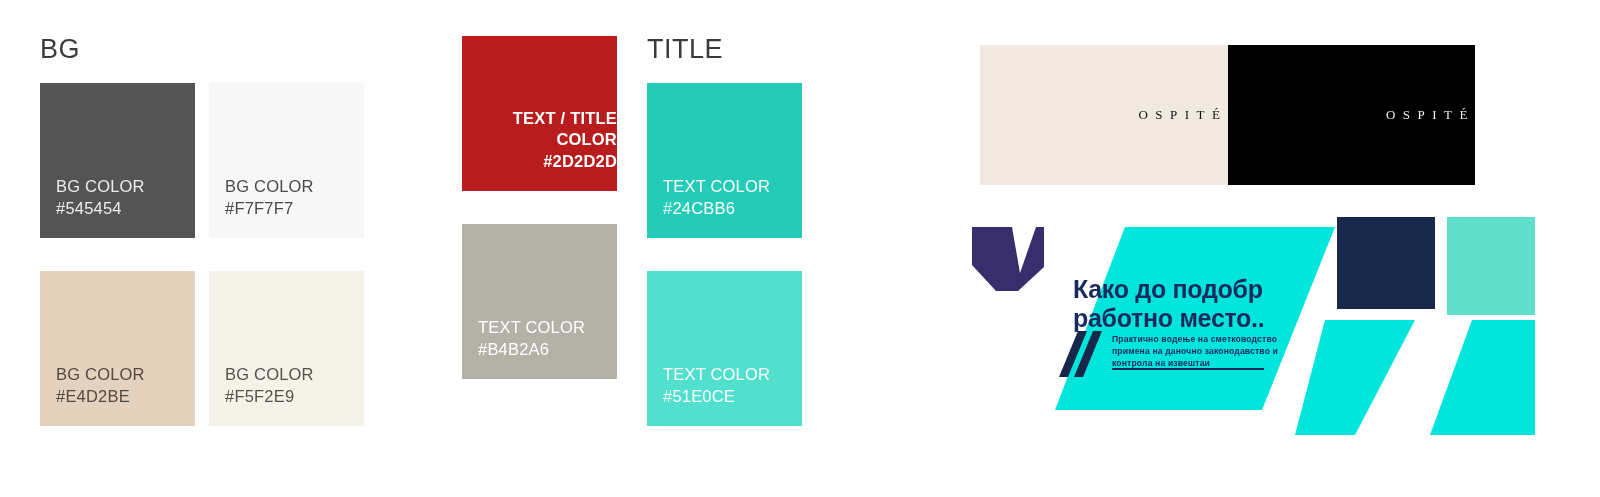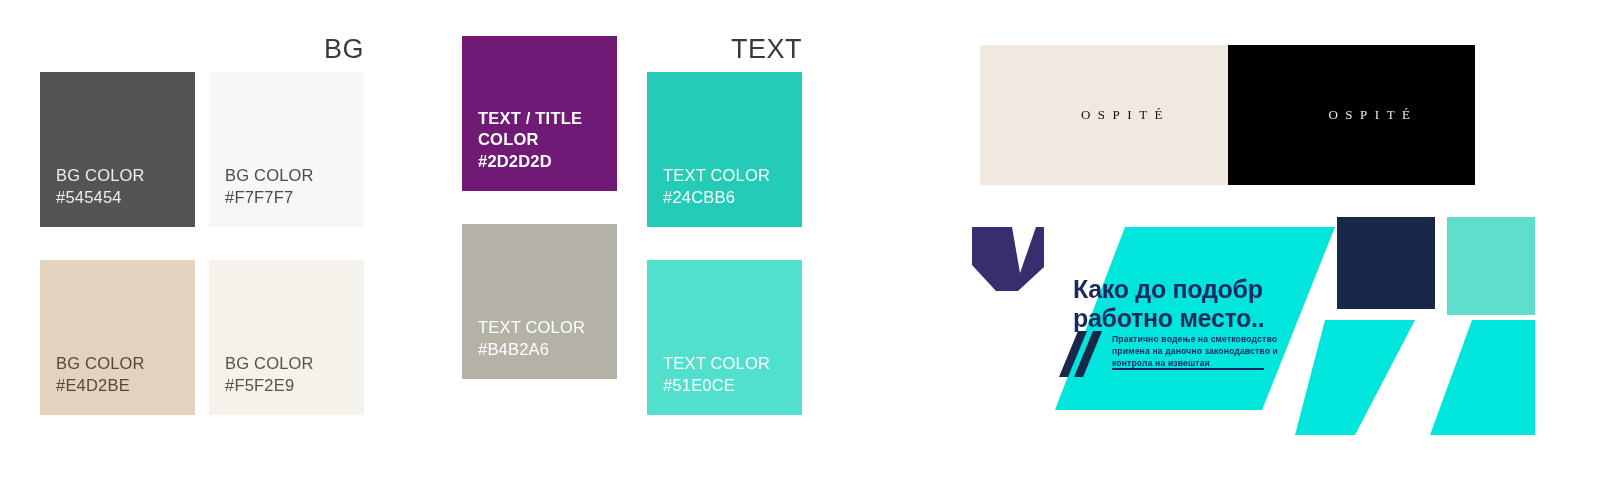--- a/index.html
+++ b/index.html
@@ -24,23 +24,22 @@
 
   .palette-column {
     position: absolute;
   }
   .column-heading {
     font-size: 27px;
     font-weight: 400;
     color: #3a3a3a;
     letter-spacing: 0.5px;
     line-height: 1;
-    margin: 0 0 9px 0;
+    margin: 0 0 20px 0;
     white-space: nowrap;
-    text-align: right;
   }
   .swatch-stack {
     display: flex;
     flex-direction: column;
     gap: 33px;
   }
   .swatch {
     width: 155px;
     height: 155px;
     box-sizing: border-box;
@@ -80,21 +79,21 @@
   #logo-pair {
     position: absolute;
     left: 20px; top: 45px;
     width: 495px; height: 140px;
     display: flex;
   }
   .logo-panel {
     flex: 1;
     display: flex;
     align-items: center;
-    justify-content: center;
+    justify-content: flex-end;
     padding-left: 36px;
   }
   .logo-wordmark {
     font-family: "Liberation Serif", serif;
     font-size: 13px;
     letter-spacing: 7.5px;
     text-indent: 7.5px;
     white-space: nowrap;
   }
 
@@ -167,34 +166,34 @@
         <div class="swatch" id="sw-bg-3" style="background: rgb(245, 242, 233); color: rgb(87, 82, 74);">
           <div class="swatch-label">BG COLOR
 #F5F2E9</div>
         </div>
       </div>
     </div>
   </div>
 
   <div class="palette-column" id="column-text">
     <div class="swatch-stack">
-      <div class="swatch" id="sw-text-0" style="background: #701a75; color: rgb(255, 255, 255);">
+      <div class="swatch" id="sw-text-0" style="background: #b91c1c; color: rgb(255, 255, 255); text-align: right;">
         <div class="swatch-label bold">TEXT / TITLE
 COLOR
 #2D2D2D</div>
       </div>
       <div class="swatch" id="sw-text-1" style="background: rgb(180, 178, 166); color: rgb(255, 255, 255);">
         <div class="swatch-label">TEXT COLOR
 #B4B2A6</div>
       </div>
     </div>
   </div>
 
   <div class="palette-column" id="column-brand">
-    <div class="column-heading">TEXT</div>
+    <div class="column-heading">TITLE</div>
     <div class="swatch-stack">
       <div class="swatch" id="sw-brand-0" style="background: rgb(36, 203, 182); color: rgb(255, 255, 255);">
         <div class="swatch-label">TEXT COLOR
 #24CBB6</div>
       </div>
       <div class="swatch" id="sw-brand-1" style="background: rgb(81, 224, 206); color: rgb(255, 255, 255);">
         <div class="swatch-label">TEXT COLOR
 #51E0CE</div>
       </div>
     </div>

